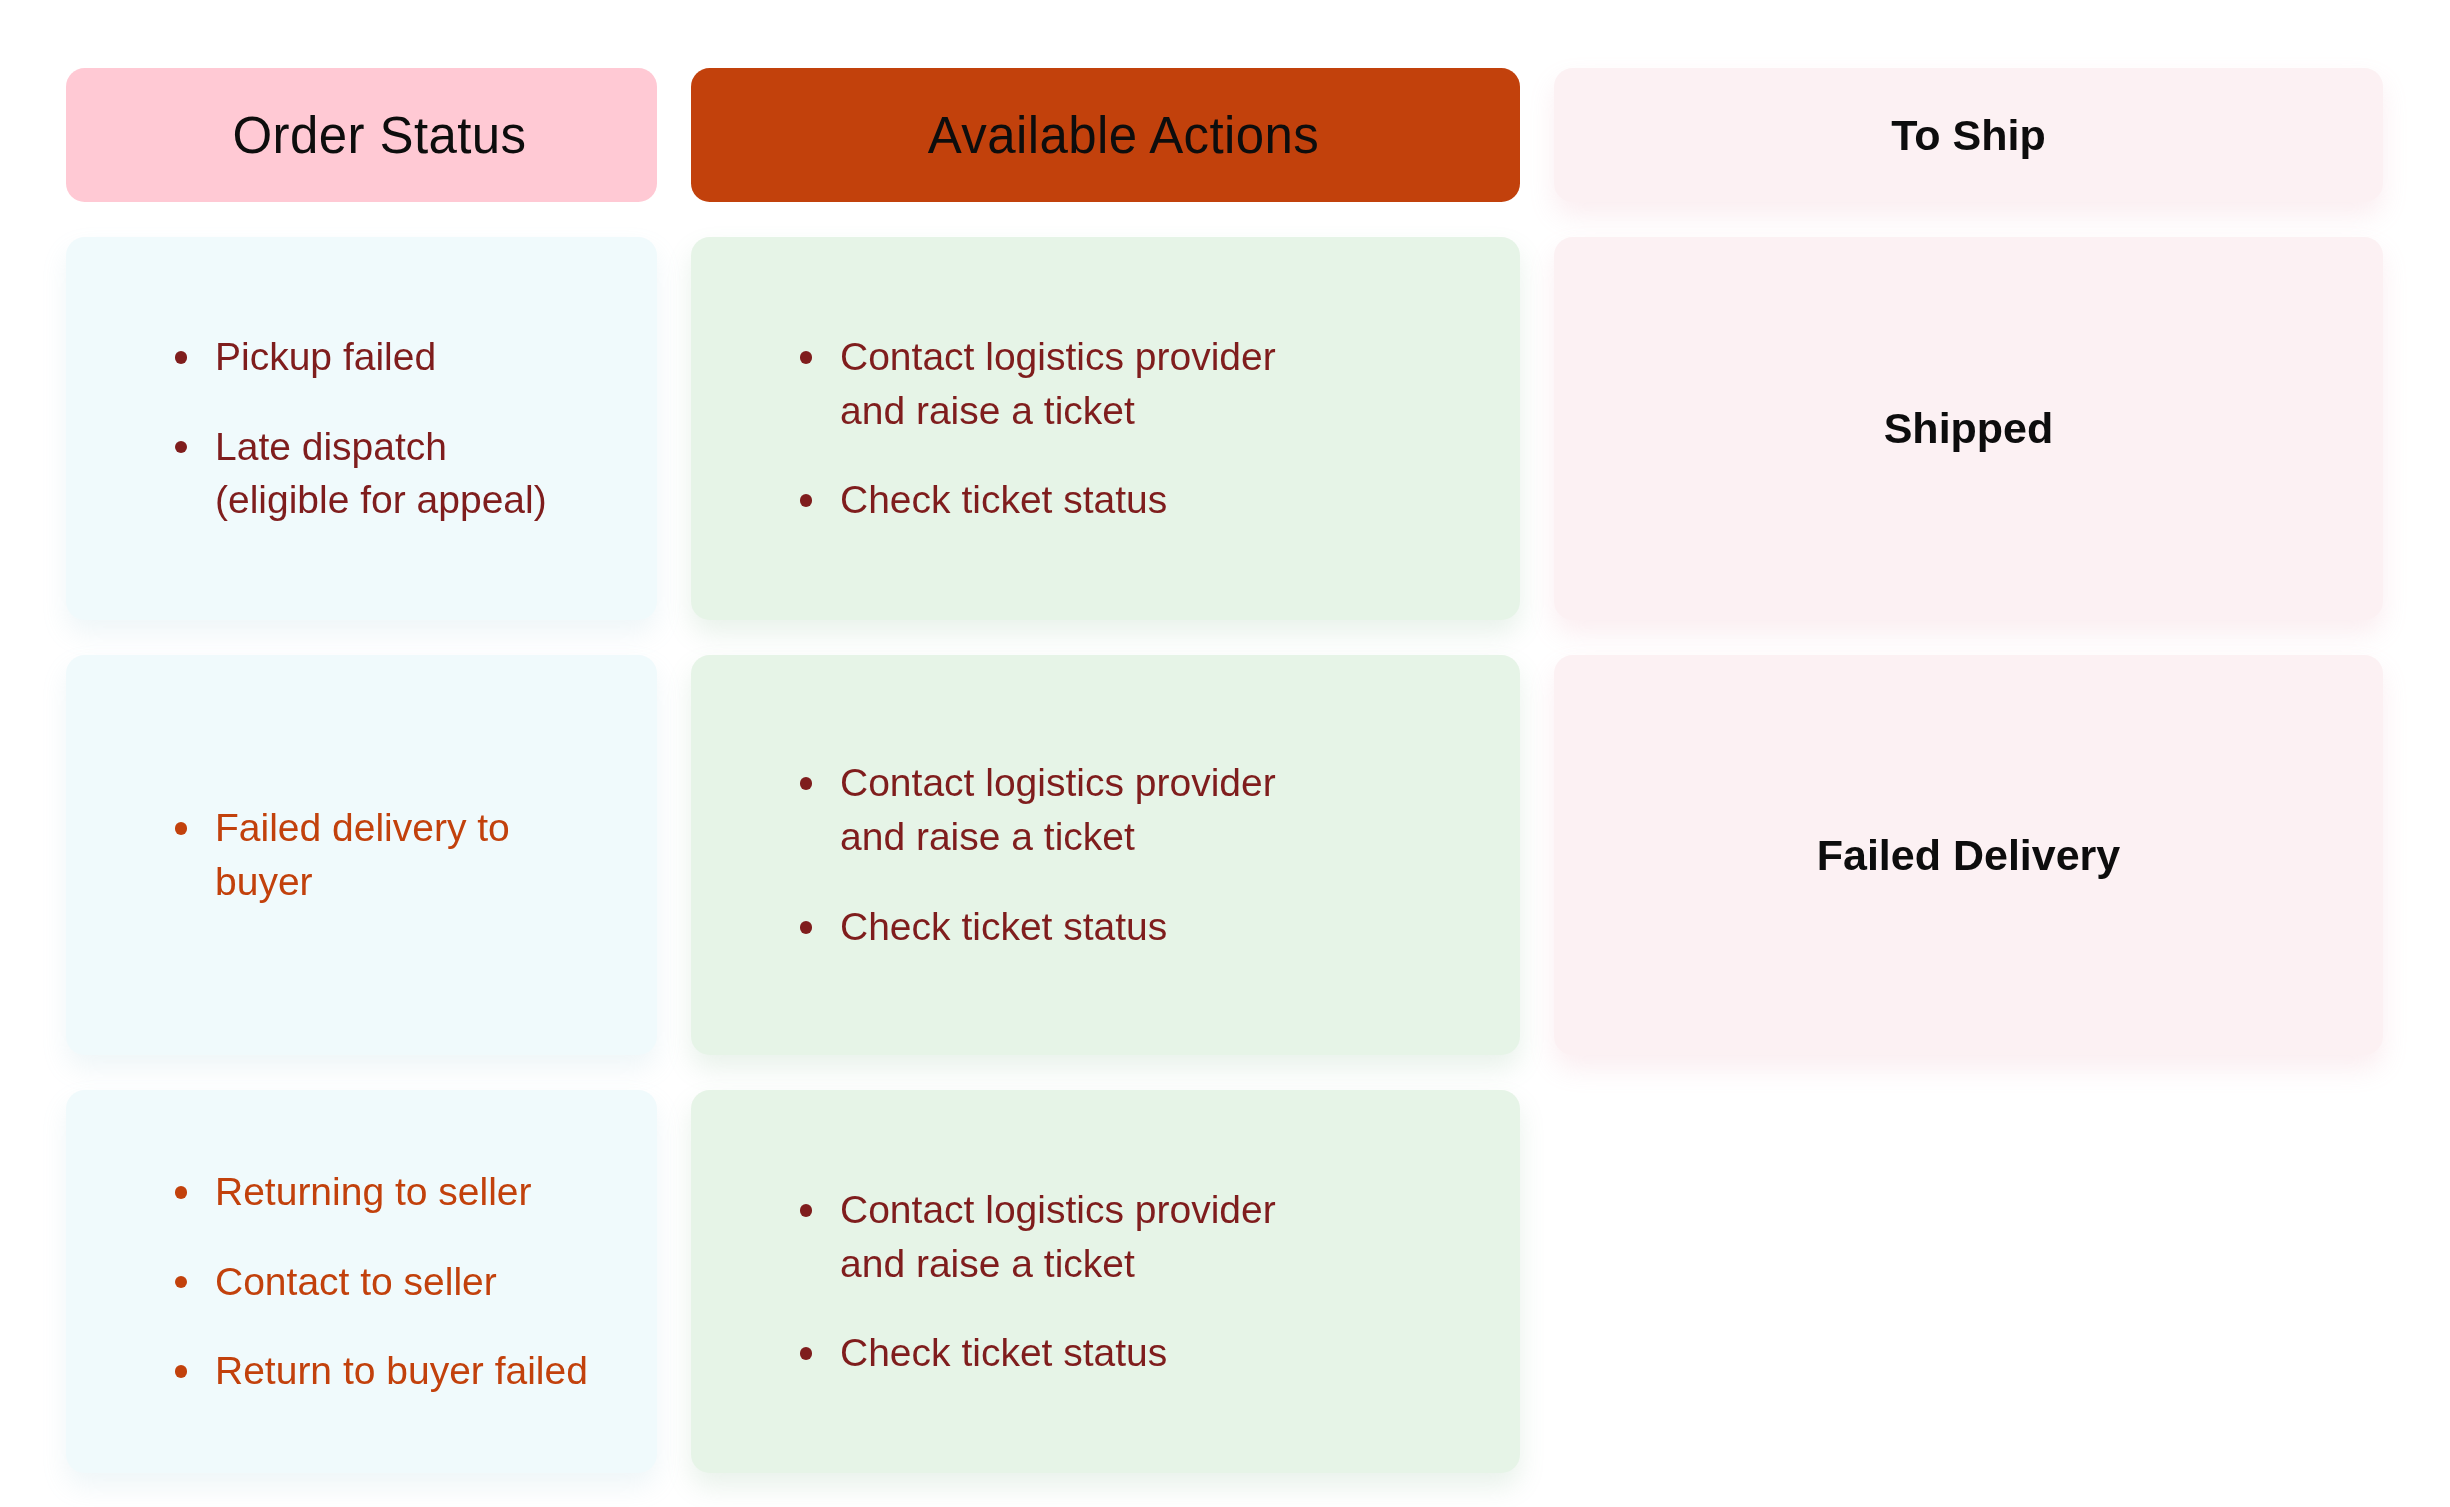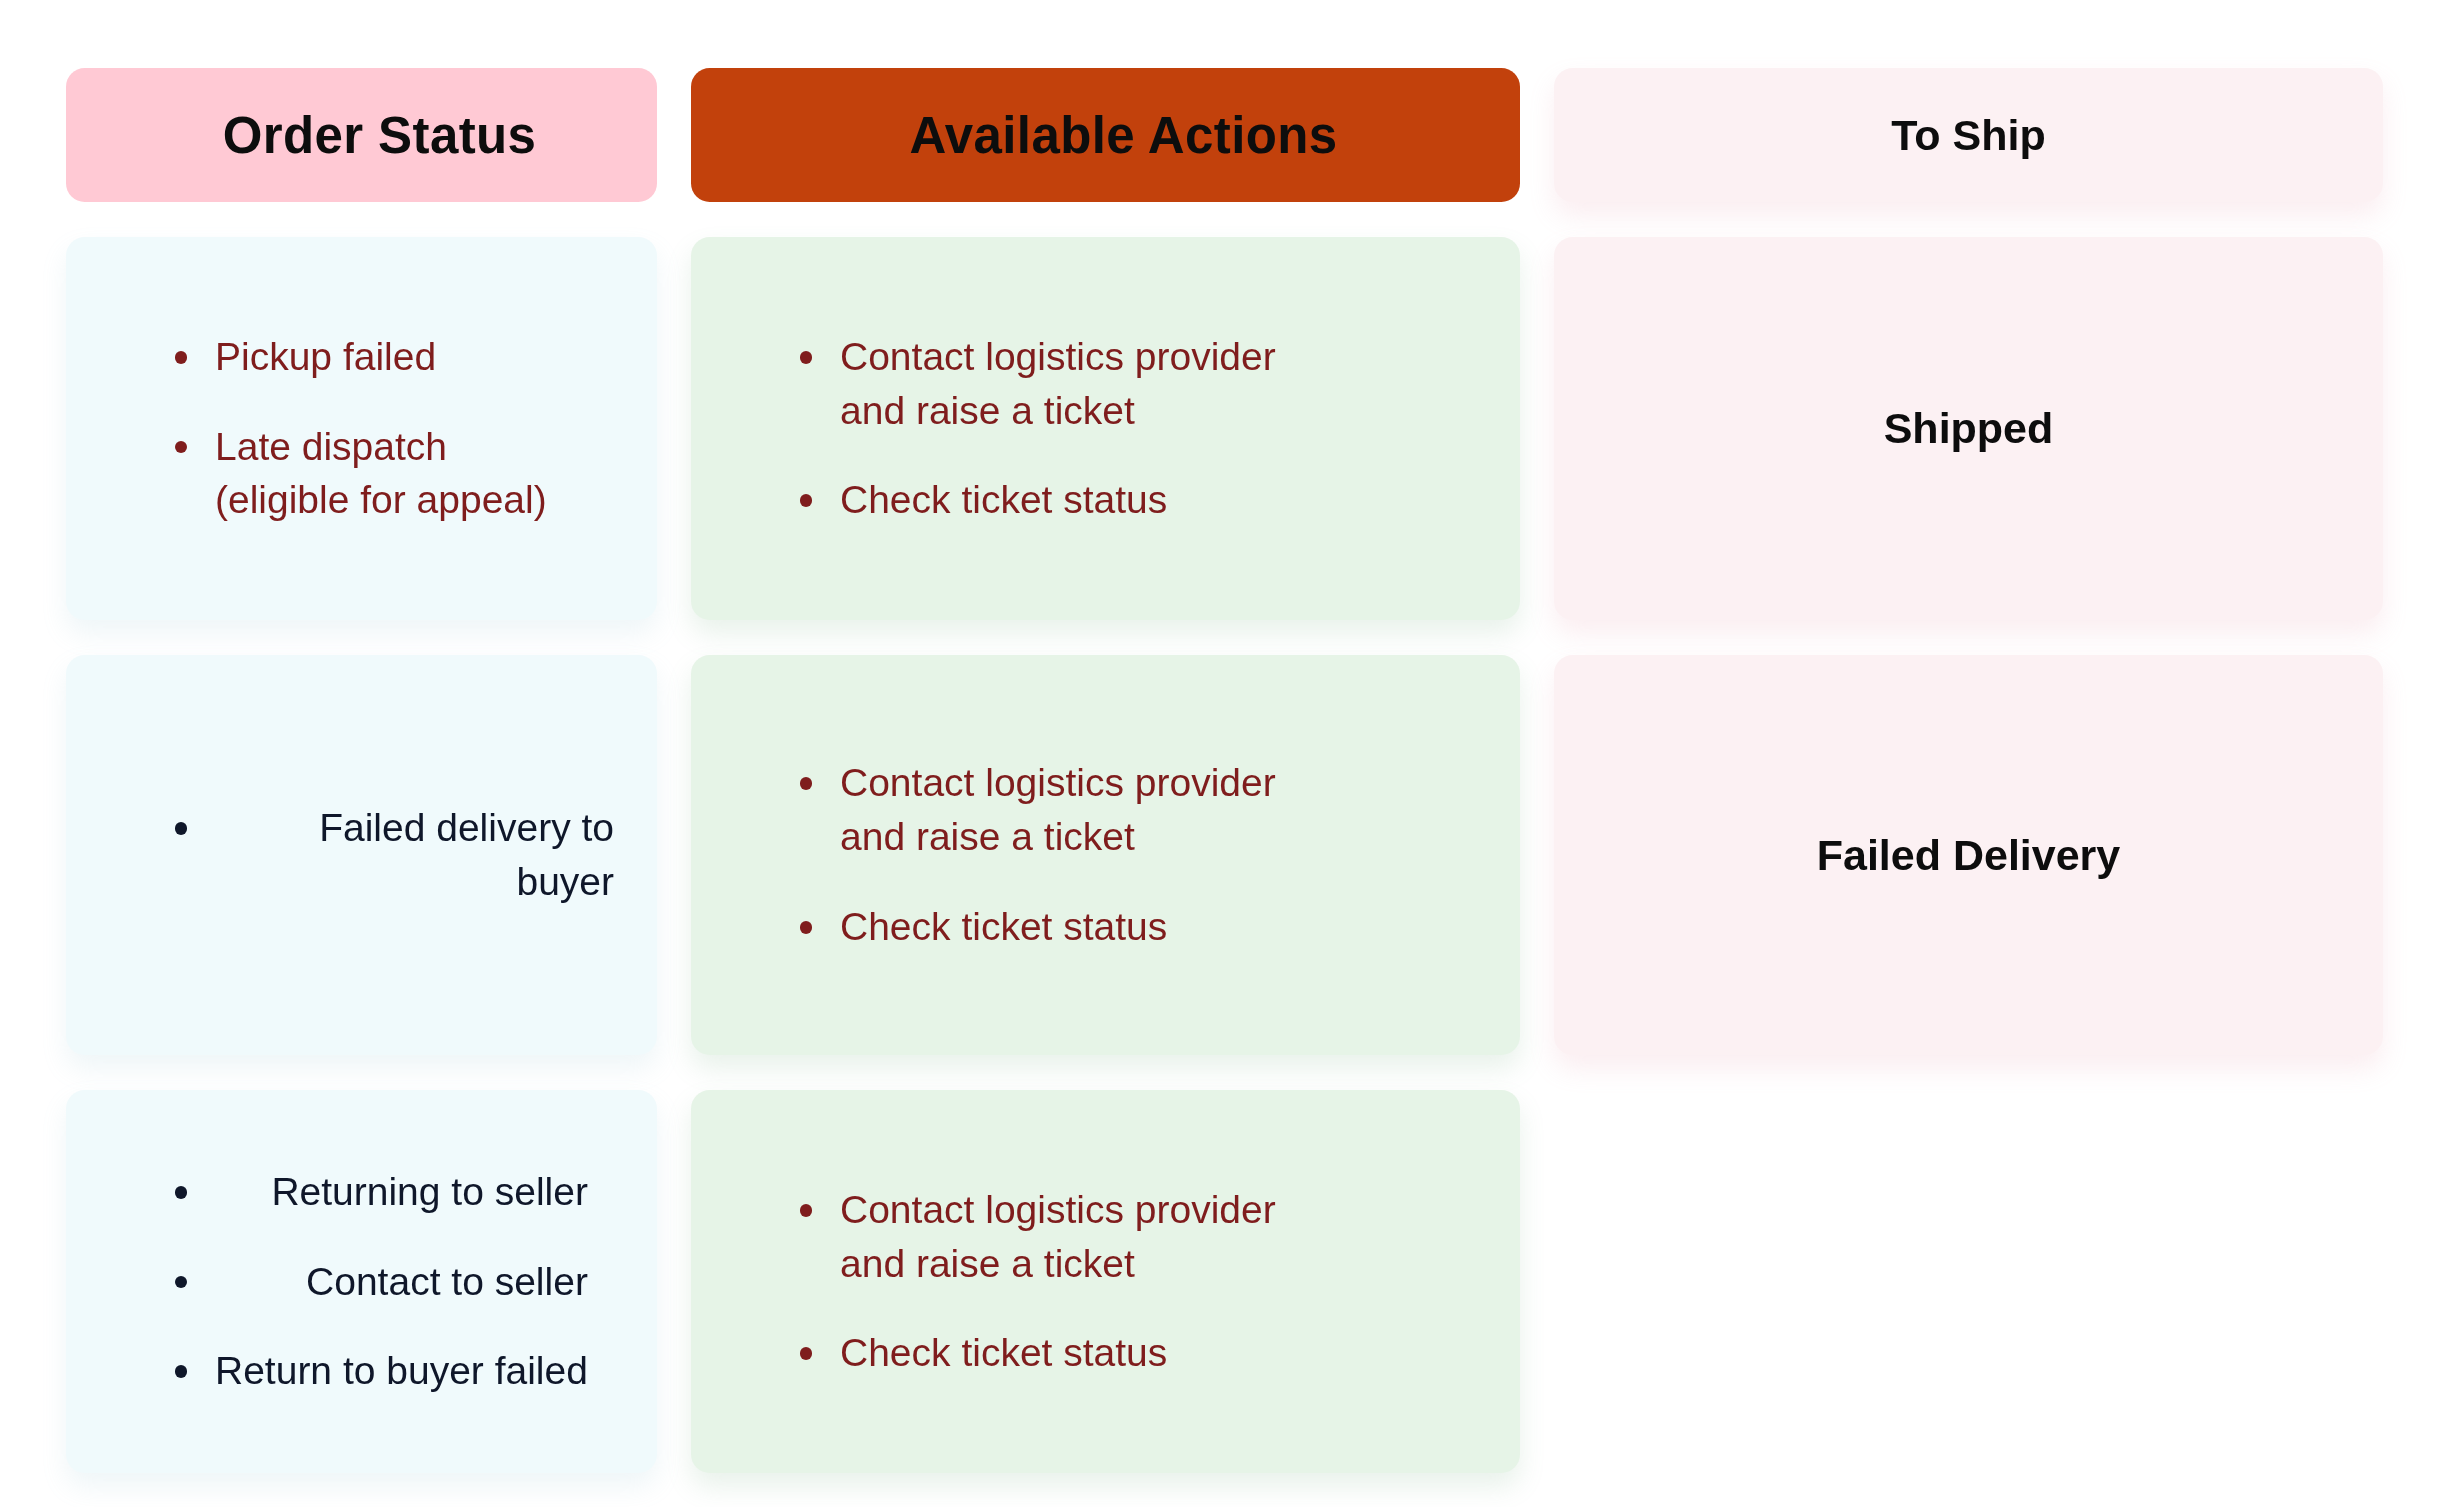--- a/index.html
+++ b/index.html
@@ -23,21 +23,21 @@
     grid-template-columns: 591px 829px 829px;
     grid-template-rows: 134px 383px 400px 383px;
     gap: 35px 34px;
   }
   .hdr {
     border-radius: 18.7px;
     display: flex;
     align-items: center;
     justify-content: center;
     font-size: 51px;
-    font-weight: 700;
+    font-weight: 400;
     color: #0d0d0d;
     letter-spacing: 0.4px;
     padding-left: 36px;
   }
   .hdr.c1 { background: #FFC9D4; }
   .hdr.c2 { background: #B7FAF2; }
   .hdr.c3 { background: #c2410c; }
 
   .cell {
     border-radius: 18.7px;
@@ -79,21 +79,21 @@
   ul.bullets li::before {
     content: "";
     position: absolute;
     left: 13.6px;
     top: 21px;
     width: 12.8px;
     height: 12.8px;
     border-radius: 50%;
     background: currentColor;
   }
-  .cell.c2.muted ul.bullets li { color: #0f172a; text-align: right; }
+  .cell.c2.muted ul.bullets li { color: #c2410c; }
 </style>
 </head>
 <body>
 
 <div class="canvas">
   <div class="grid">
 
     <div class="hdr c1">Order Status</div>
     <div class="hdr c3">Available Actions</div>
 

